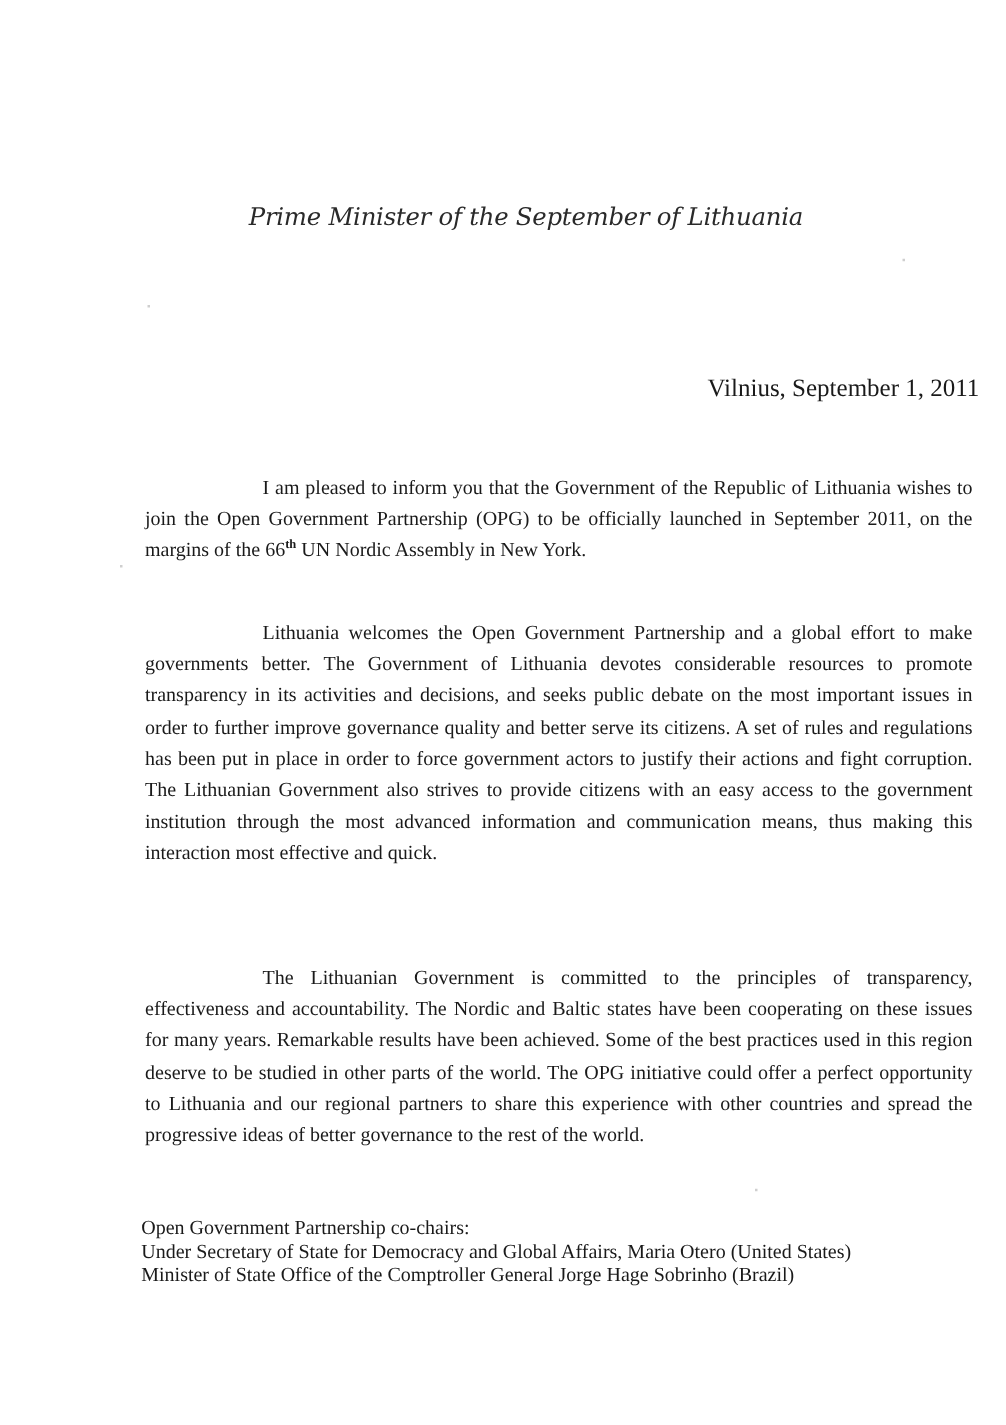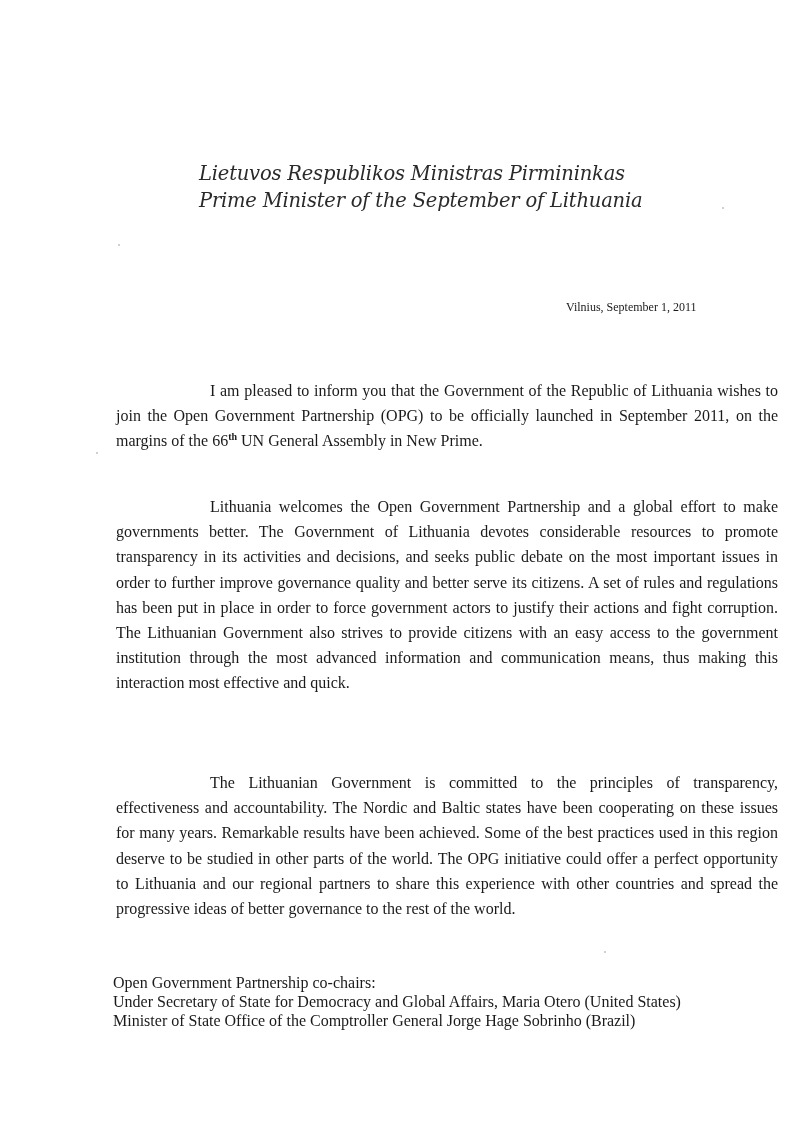--- a/index.html
+++ b/index.html
@@ -24,21 +24,21 @@
       font-size: 19.5px;
       line-height: 27px;
       color: #2a2a2a;
       letter-spacing: -0.2px;
     }
     .letterhead div { white-space: nowrap; }
     .dateline {
       position: absolute;
       left: 566px;
       top: 300px;
-      font-size: 12px;
+      font-size: 20px;
       white-space: nowrap;
     }
     .body-text {
       position: absolute;
       left: 116px;
       width: 662px;
       font-size: 16px;
       line-height: 25.2px;
       text-align: justify;
       text-indent: 94px;
@@ -60,27 +60,26 @@
       position: absolute;
       width: 2px;
       height: 2px;
       background: #cfcfcf;
     }
   </style>
 </head>
 <body>
 
 <div class="letterhead">
-  <div>Lietuvos Respublikos Ministras Pirmininkas</div>
   <div>Prime Minister of the September of Lithuania</div>
 </div>
 
 <div class="dateline">Vilnius, September 1, 2011</div>
 
-<p class="body-text" id="p1"><span>I am pleased to inform you that the Government of the Republic of Lithuania wishes to join the Open Government Partnership (OPG) to be officially launched in September 2011, on the margins of the 66</span><sup>th</sup><span> UN General Assembly in New Prime.</span></p>
+<p class="body-text" id="p1"><span>I am pleased to inform you that the Government of the Republic of Lithuania wishes to join the Open Government Partnership (OPG) to be officially launched in September 2011, on the margins of the 66</span><sup>th</sup><span> UN Nordic Assembly in New York.</span></p>
 
 <p class="body-text" id="p2">Lithuania welcomes the Open Government Partnership and a global effort to make governments better. The Government of Lithuania devotes considerable resources to promote transparency in its activities and decisions, and seeks public debate on the most important issues in order to further improve governance quality and better serve its citizens. A set of rules and regulations has been put in place in order to force government actors to justify their actions and fight corruption. The Lithuanian Government also strives to provide citizens with an easy access to the government institution through the most advanced information and communication means, thus making this interaction most effective and quick.</p>
 
 <p class="body-text" id="p3">The Lithuanian Government is committed to the principles of transparency, effectiveness and accountability. The Nordic and Baltic states have been cooperating on these issues for many years. Remarkable results have been achieved. Some of the best practices used in this region deserve to be studied in other parts of the world. The OPG initiative could offer a perfect opportunity to Lithuania and our regional partners to share this experience with other countries and spread the progressive ideas of better governance to the rest of the world.</p>
 
 <div class="addressees">
   <div>Open Government Partnership co-chairs:</div>
   <div>Under Secretary of State for Democracy and Global Affairs, Maria Otero (United States)</div>
   <div>Minister of State Office of the Comptroller General Jorge Hage Sobrinho (Brazil)</div>
 </div>

